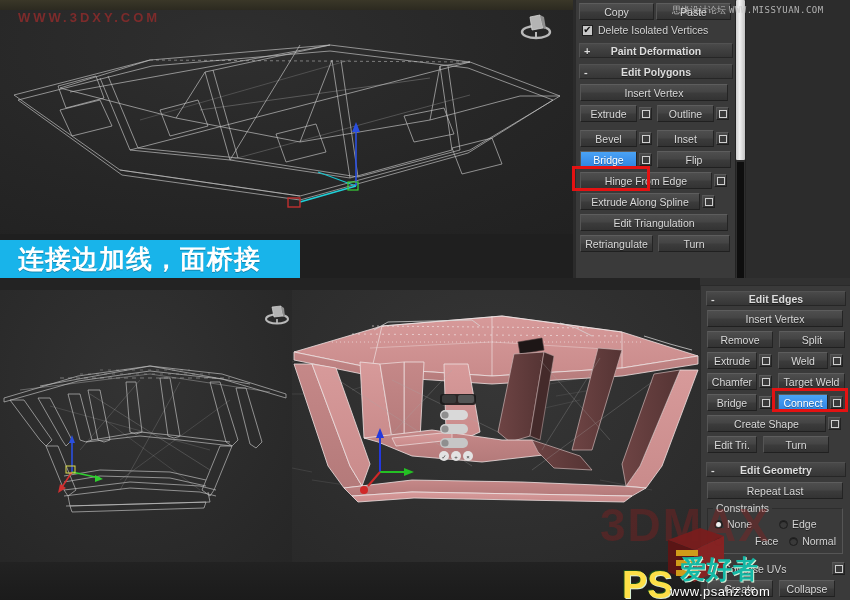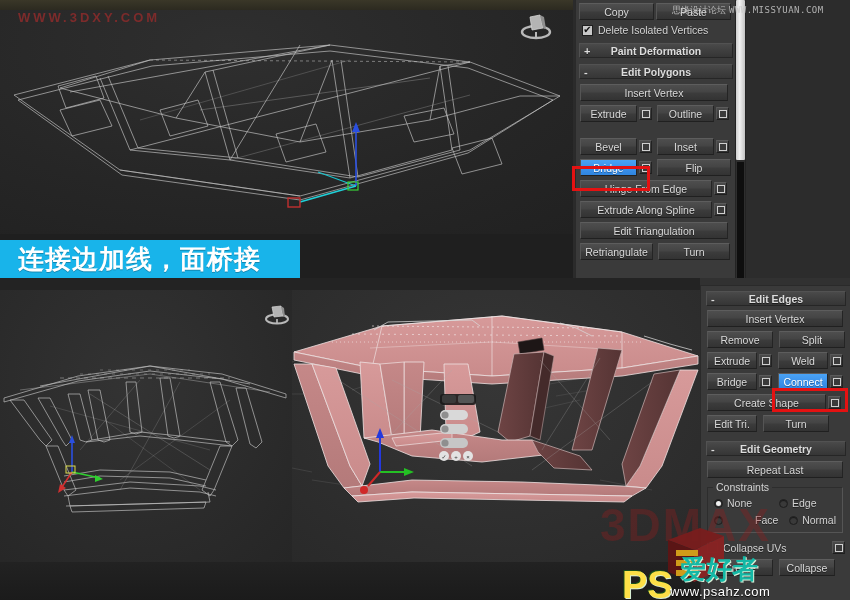--- a/index.html
+++ b/index.html
@@ -452,21 +452,21 @@
           <div class="btn" style="width:57px;">Extrude</div>
           <div class="spin">
               <i></i>
             </div>
           <div class="btn" style="width:57px;margin-left:3px;">Outline</div>
           <div class="spin">
               <i></i>
             </div>
         </div>
 
-        <div class="row" style="margin-top:16px;">
+        <div class="row" style="margin-top:8px;">
           <div class="btn" style="width:57px;">Bevel</div>
           <div class="spin">
               <i></i>
             </div>
           <div class="btn" style="width:57px;margin-left:3px;">Inset</div>
           <div class="spin">
               <i></i>
             </div>
         </div>
 
@@ -479,21 +479,21 @@
         </div>
 
         <div class="row" style="margin-top:4px;">
           <div class="btn" style="width:132px;">Hinge From Edge</div>
           <div class="spin">
               <i></i>
             </div>
         </div>
 
         <div class="row" style="margin-top:4px;">
-          <div class="btn" style="width:132px;">Extrude Along Spline</div>
+          <div class="btn" style="width:120px;">Extrude Along Spline</div>
           <div class="spin">
               <i></i>
             </div>
         </div>
 
         <div class="btn" style="width:148px;margin-top:4px;">Edit Triangulation</div>
 
         <div class="row" style="margin-top:4px;">
           <div class="btn" style="width:73px;">Retriangulate</div>
           <div class="btn" style="width:72px;margin-left:3px;">Turn</div>
@@ -528,20 +528,27 @@
         <div class="btn" style="width:50px;">Extrude</div>
         <div class="spin">
             <i></i>
           </div>
         <div class="btn" style="width:50px;margin-left:4px;">Weld</div>
         <div class="spin">
             <i></i>
           </div>
       </div>
 
+      <div class="row" style="margin-top:4px;">
+        <div class="btn" style="width:50px;">Chamfer</div>
+        <div class="spin">
+            <i></i>
+          </div>
+        <div class="btn" style="width:67px;margin-left:4px;">Target Weld</div>
+      </div>
 
       <div class="row" style="margin-top:4px;">
         <div class="btn" style="width:50px;">Bridge</div>
         <div class="spin">
             <i></i>
           </div>
         <div class="btn hl" style="width:50px;margin-left:4px;">Connect</div>
         <div class="spin">
             <i></i>
           </div>

